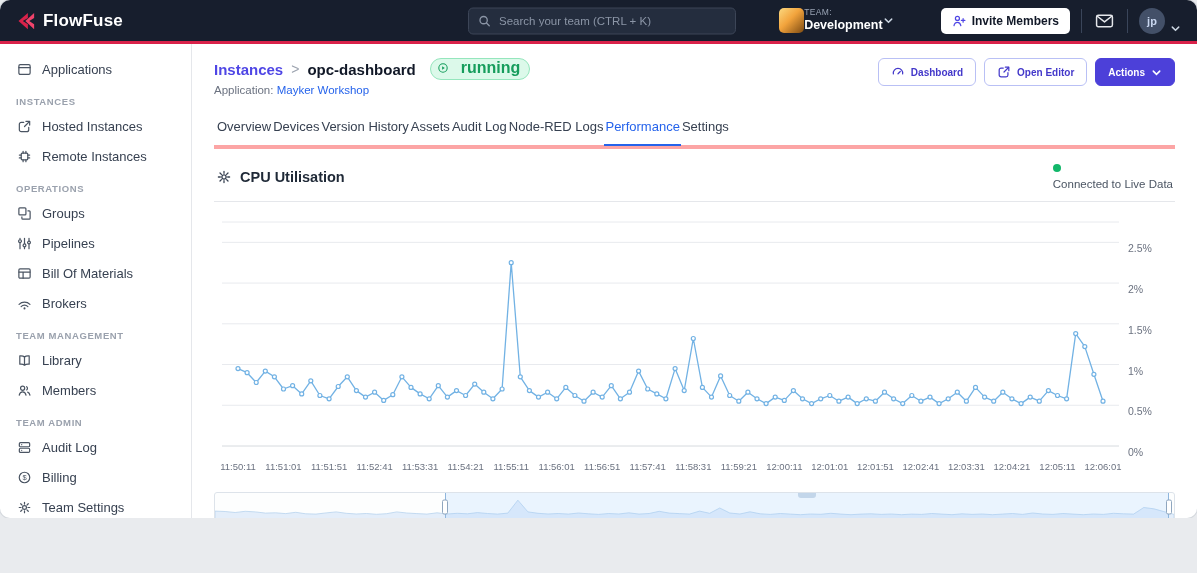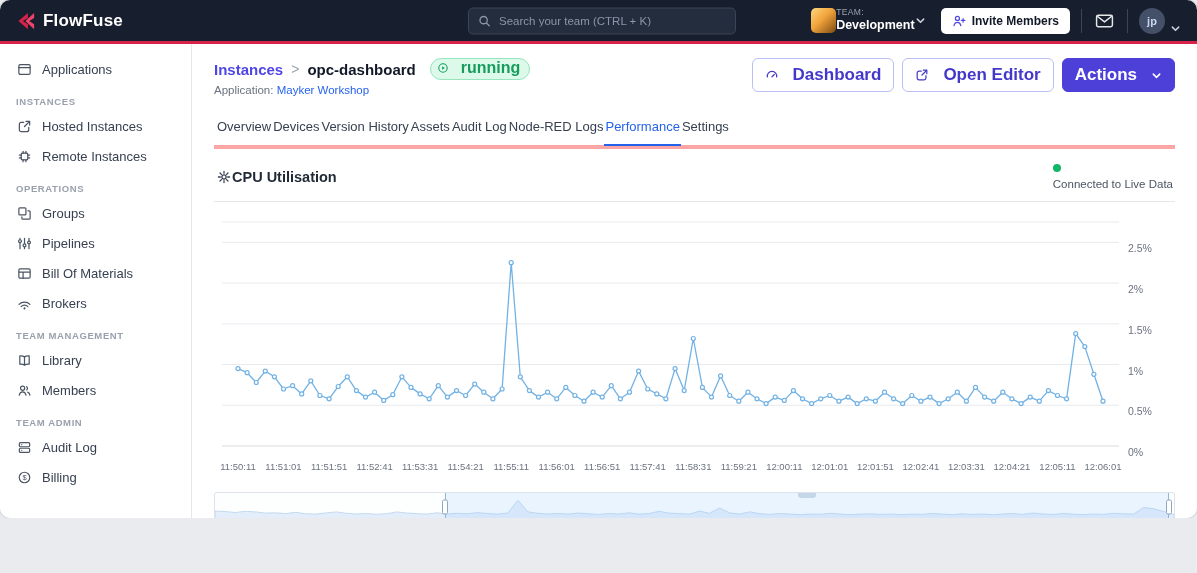--- a/index.html
+++ b/index.html
@@ -23,21 +23,21 @@
   .topbar-right { margin-left:auto; display:flex; align-items:center; gap:11px; }
   .team-select { display:flex; align-items:center; gap:0; cursor:pointer; padding:3px 4px; }
   .team-avatar { width:25px; height:25px; border-radius:5px;
                  background:linear-gradient(135deg,#fcd980 0%,#f2a33c 45%,#7c4a12 100%); }
   .team-text { display:flex; flex-direction:column; line-height:1.15; }
   .team-label { font-size:8.5px; color:#9aa4b5; letter-spacing:.4px; }
   .team-name { font-size:12.5px; color:#fff; font-weight:700; }
   .chev { color:#cbd5e1; display:flex; align-items:center; }
   .invite-btn { display:flex; align-items:center; gap:6px; background:#fff; border:none; border-radius:5px;
                 padding:6px 11px; font-size:12px; font-weight:700; color:#111827; cursor:pointer;
-                font-family:"Liberation Sans",sans-serif; }
+                font-family:"Liberation Sans",sans-serif;margin-left:32px; }
   .invite-btn svg { color:#4f46e5; }
   .vdiv { width:1px; height:24px; background:#3a455a; }
   .mail { color:#e5e7eb; display:flex; cursor:pointer; padding:2px; }
   .user-menu { display:flex; align-items:flex-end; gap:5px; cursor:pointer; }
   .avatar { width:26px; height:26px; border-radius:50%; background:#435068; color:#c9d7f0;
             font-size:11px; font-weight:700; display:flex; align-items:center; justify-content:center; }
 
   
   .body { display:flex; height:calc(100% - 44px); }
   .sidebar { width:192px; flex-shrink:0; border-right:1px solid #e5e7eb; padding:10px 0; overflow:hidden; }
@@ -53,34 +53,34 @@
   .crumbs { display:flex; align-items:center; gap:8px; font-size:15px; }
   .crumb-root { color:#4f46e5; font-weight:600; cursor:pointer; }
   .crumb-sep { color:#9ca3af; font-size:14px; }
   .crumb-cur { color:#111827; font-weight:700; }
   .badge-running { display:inline-flex; align-items:center; gap:12px; background:#dcf9ea;
                    border:1px solid #95e6bd; color:#169d5c; border-radius:999px;
                    padding:0 9px 2px 6px; font-size:16px; font-weight:600; margin-left:6px; }
   .app-line { margin-top:4px; font-size:11.5px; color:#6b7280; }
   .app-link { color:#2563eb; cursor:pointer; }
   .head-actions { display:flex; gap:8px; }
-  .btn { display:flex; align-items:center; gap:14px; border-radius:6px; padding:6px 12px;
-         font-size:17px; font-weight:700; cursor:pointer; font-family:"Liberation Sans",sans-serif; }
+  .btn { display:flex; align-items:center; gap:6px; border-radius:6px; padding:6px 12px;
+         font-size:10px; font-weight:700; cursor:pointer; font-family:"Liberation Sans",sans-serif; }
   .btn-outline { background:#fff; border:1px solid #b9c0f5; color:#4338ca; }
   .btn-primary { background:#4c40d9; border:1px solid #4c40d9; color:#fff; }
 
   
   .tabs { display:flex; margin-top:14px; border-bottom:4px solid #fca5a5; padding:0 2px; }
   .tab { padding:9px 1px 10px; font-size:13px; color:#374151; cursor:pointer; white-space:nowrap; }
   .tab.active { color:#2563eb; border-bottom:2px solid #2563eb; margin-bottom:-1px; }
 
   
   .panel-head { display:flex; justify-content:space-between; align-items:center;
                 padding:15px 2px 11px; border-bottom:1px solid #e5e7eb; }
-  .panel-title { display:flex; align-items:center; font-size:14.5px; font-weight:700; color:#1f2937; }
+  .panel-title { display:flex; align-items:center; gap:8px; font-size:14.5px; font-weight:700; color:#1f2937; }
   .panel-title svg { color:#374151; }
   .live { display:flex; gap:6px; font-size:11.5px; color:#4b5563;flex-direction:column; }
   .live-dot { width:8px; height:8px; border-radius:50%; background:#12b76a; }
 
   .chart-wrap { margin-top:8px; }
   #cpu-chart { display:block; width:100%; height:272px; }
 
   
   .brush { position:relative; height:30px; margin-top:10px; border:1px solid #dde3ea;
            border-radius:3px; background:#fdfefe; }
@@ -271,20 +271,29 @@
         <span>Audit Log</span>
       </div>
       <div class="nav-item">
         <span class="nav-ico">
           <svg width="15" height="15" viewBox="0 0 16 16" fill="none" stroke="currentColor" stroke-width="1.3" stroke-linecap="round">
               <circle cx="8" cy="8" r="5.6"></circle>
               <text x="8" y="10.8" text-anchor="middle" font-size="8" fill="currentColor" stroke="none">$</text>
             </svg>
         </span>
         <span>Billing</span>
+      </div>
+      <div class="nav-item">
+        <span class="nav-ico">
+          <svg width="15" height="15" viewBox="0 0 16 16" fill="none" stroke="currentColor" stroke-width="1.3" stroke-linecap="round">
+              <circle cx="8" cy="8" r="2.1"></circle>
+              <path d="M8 2.4v1.9M8 11.7v1.9M13.6 8h-1.9M4.3 8H2.4M12 4l-1.4 1.4M5.4 10.6 4 12M12 12l-1.4-1.4M5.4 5.4 4 4"></path>
+            </svg>
+        </span>
+        <span>Team Settings</span>
       </div>
     </aside>
 
     <main class="main">
 
       <div class="page-head">
         <div>
           <div class="crumbs">
             <span class="crumb-root">Instances</span>
             <span class="crumb-sep">&gt;</span>

